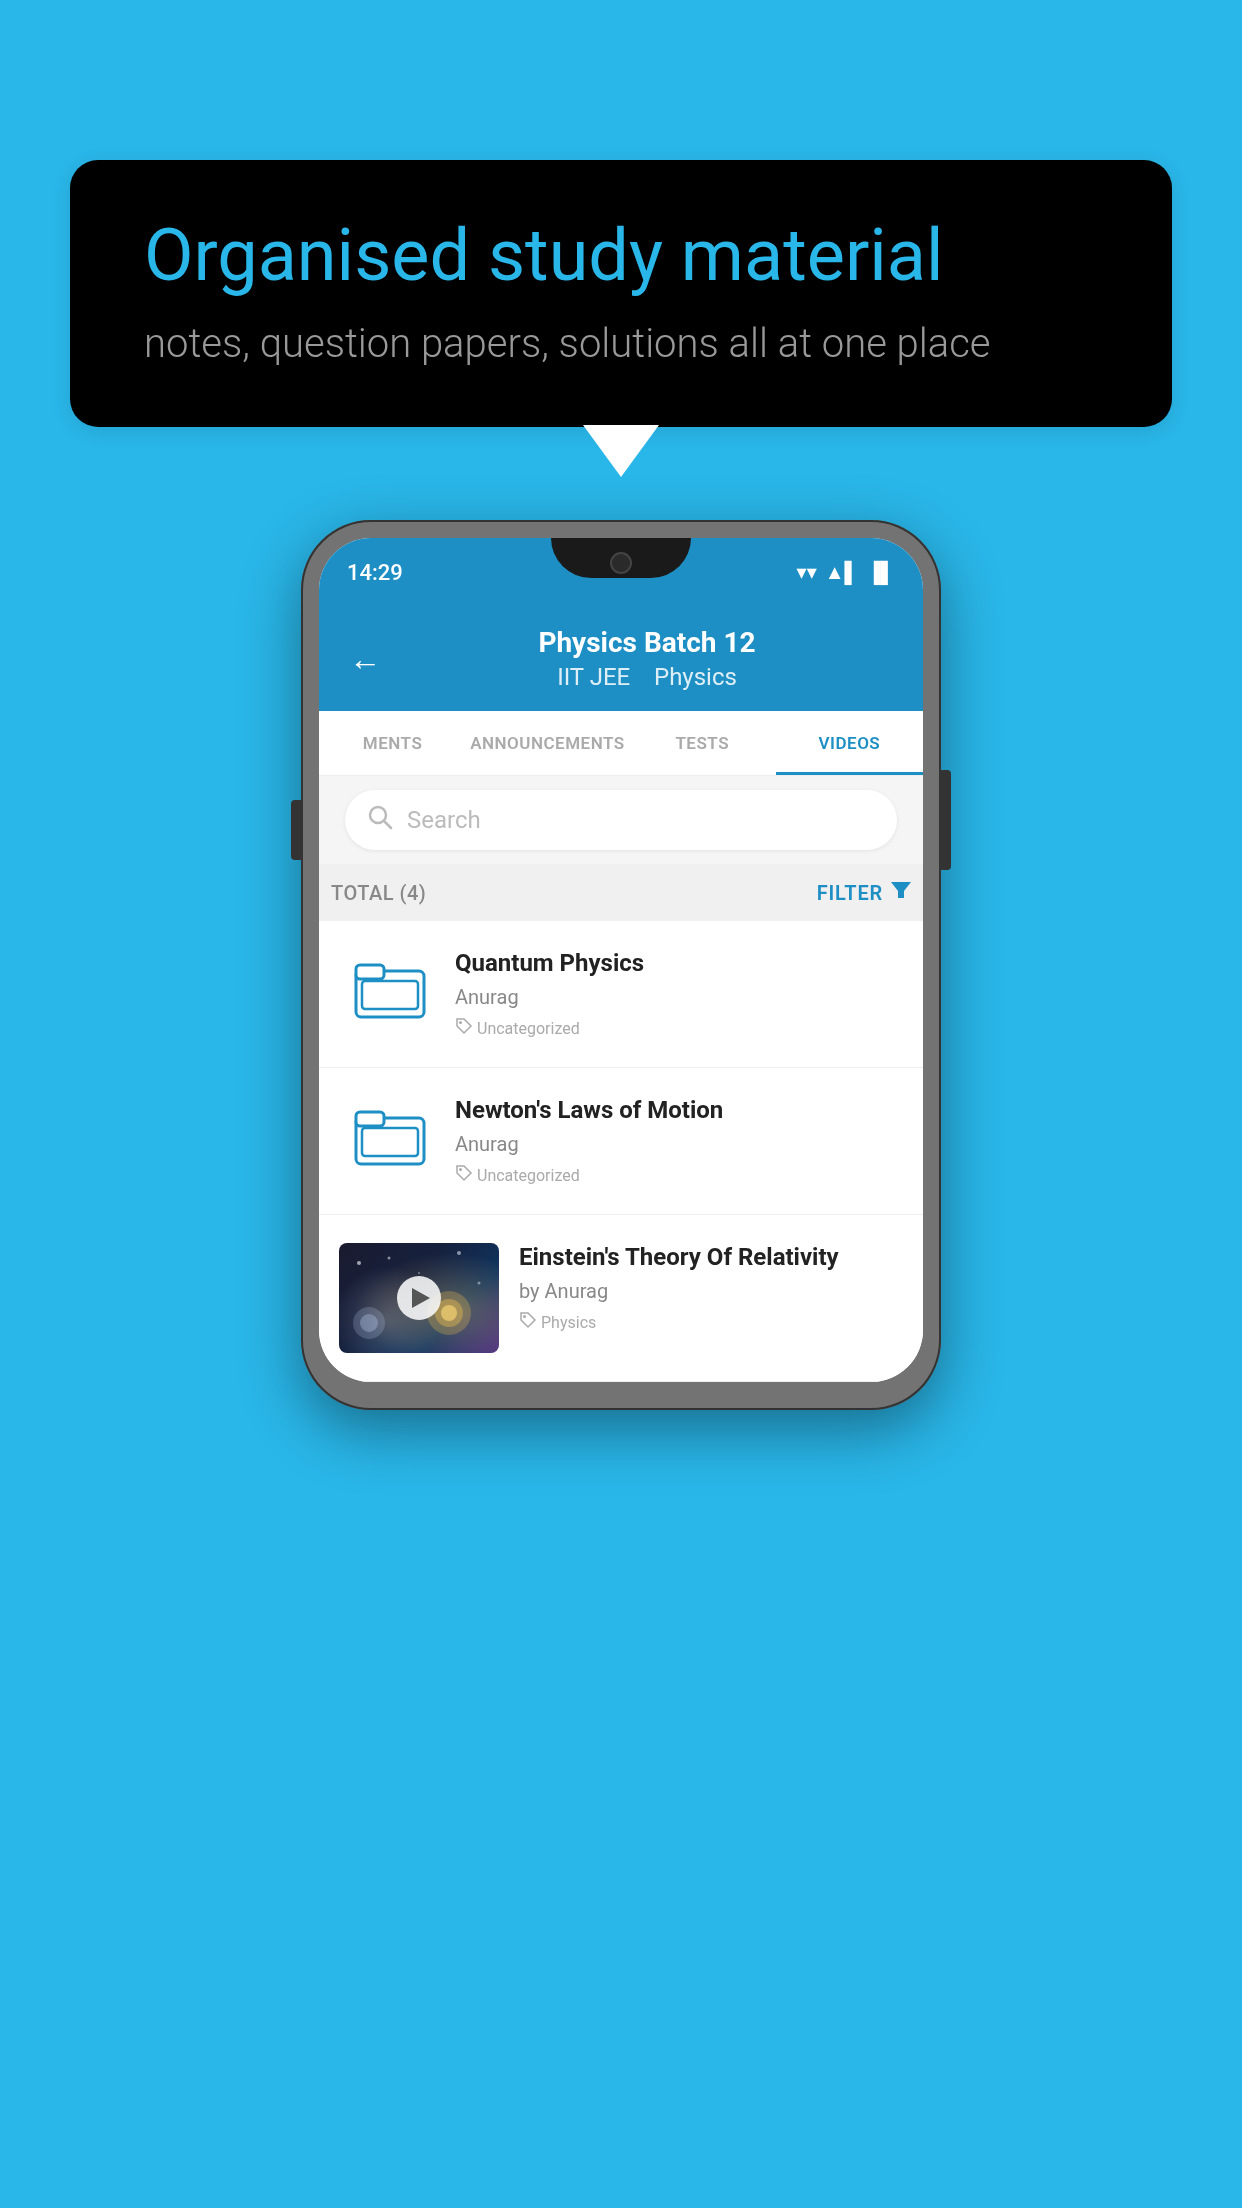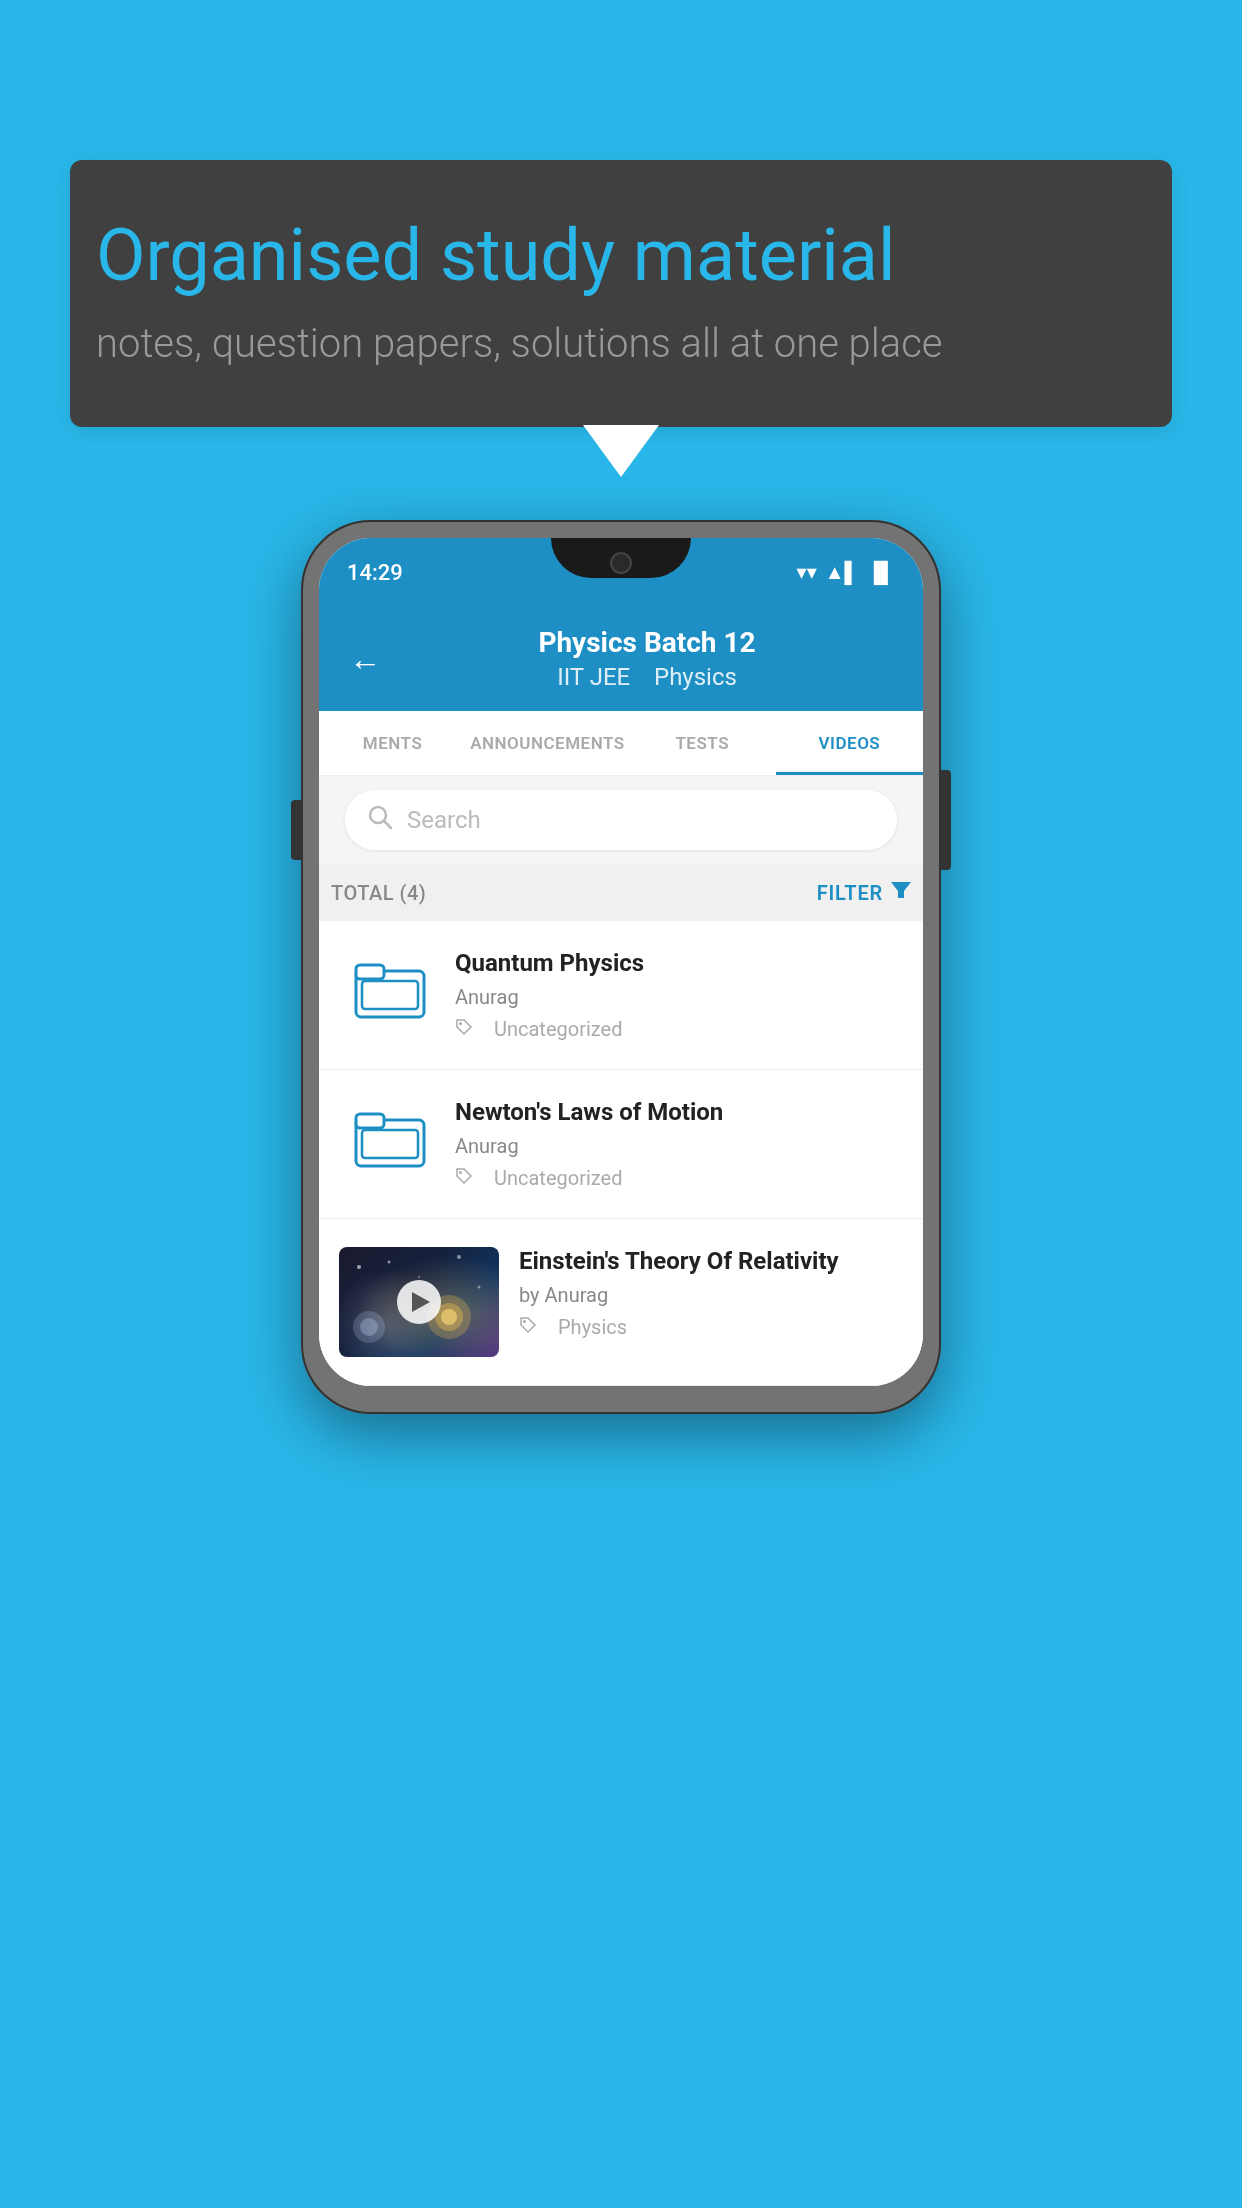--- a/index.html
+++ b/index.html
@@ -18,23 +18,23 @@
       position: absolute;
       top: 160px;
       left: 70px;
       right: 70px;
       display: flex;
       flex-direction: column;
       align-items: center;
     }
 
     .speech-bubble {
-      background: #404040;
-      border-radius: 12px;
-      padding: 55px 65px 60px 26px;
+      background: #000000;
+      border-radius: 28px;
+      padding: 55px 65px 60px 74px;
       width: 100%;
       box-shadow: 0 4px 20px rgba(0,0,0,0.10);
     }
 
     .bubble-title {
       color: #29b6e8;
       font-size: 72px;
       font-weight: 400;
       line-height: 1.15;
       margin-bottom: 22px;
@@ -317,23 +317,23 @@
 
     .video-author {
       font-size: 20px;
       color: #888;
       margin-bottom: 8px;
     }
 
     .video-tag {
       display: flex;
       align-items: center;
-      gap: 21px;
+      gap: 4px;
       color: #aaa;
-      font-size: 20px;
+      font-size: 16px;
     }
 
     
     .video-item-thumb {
       display: flex;
       align-items: flex-start;
       padding: 28px 20px;
       border-bottom: 1px solid #eee;
       gap: 20px;
       cursor: pointer;

